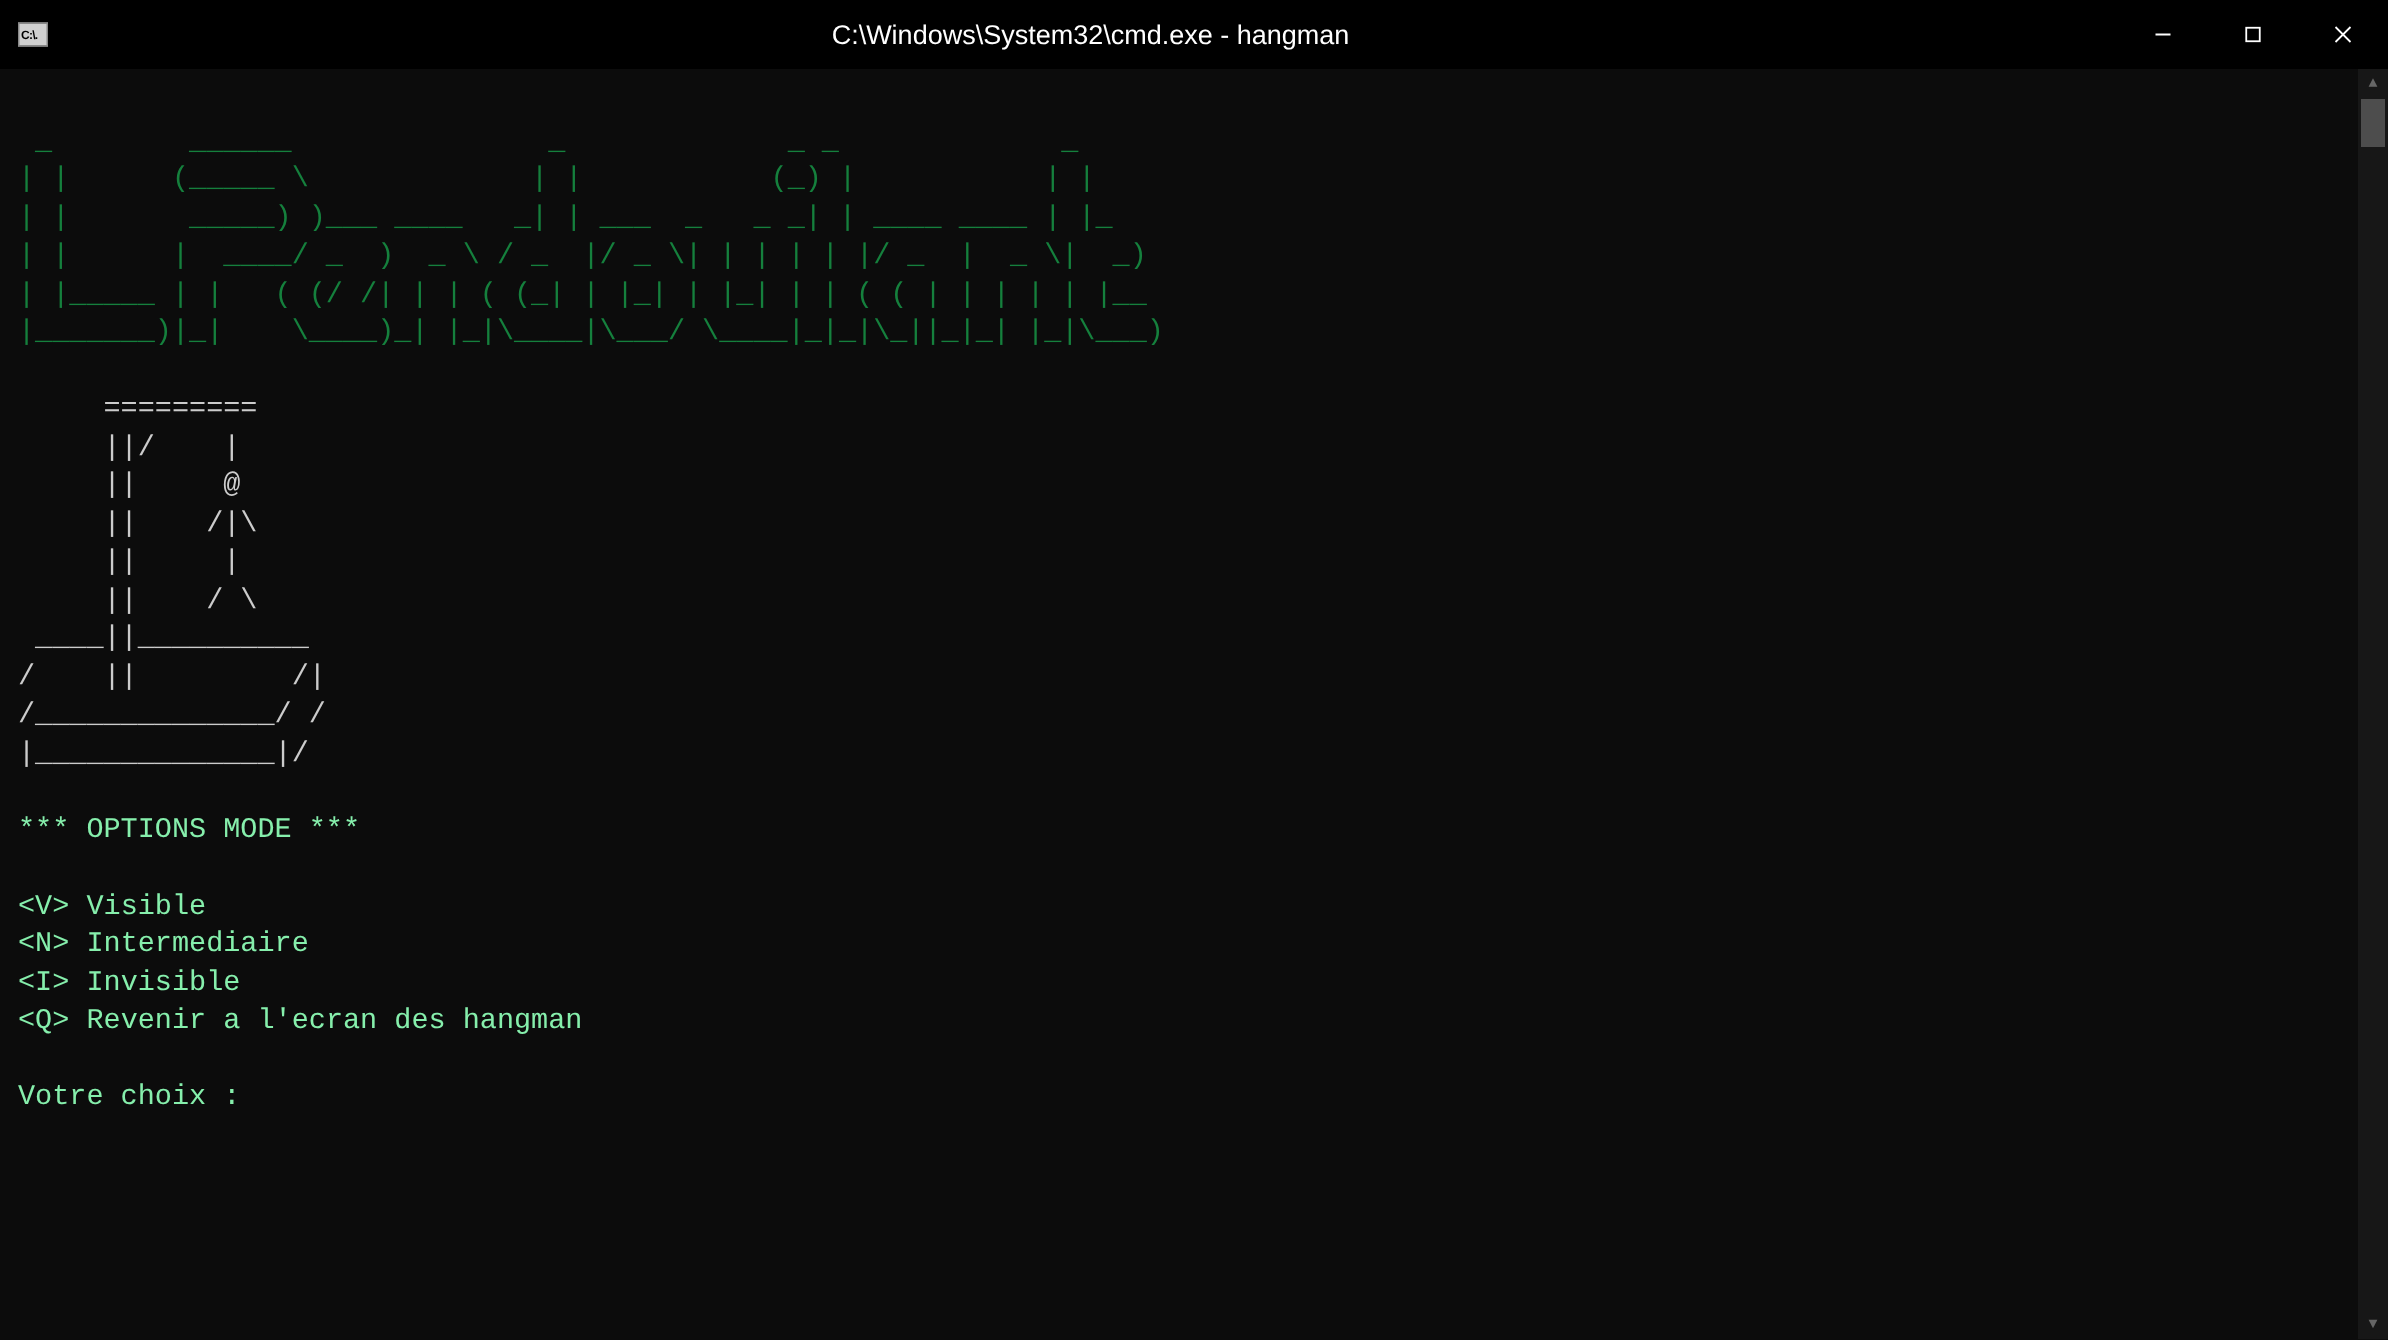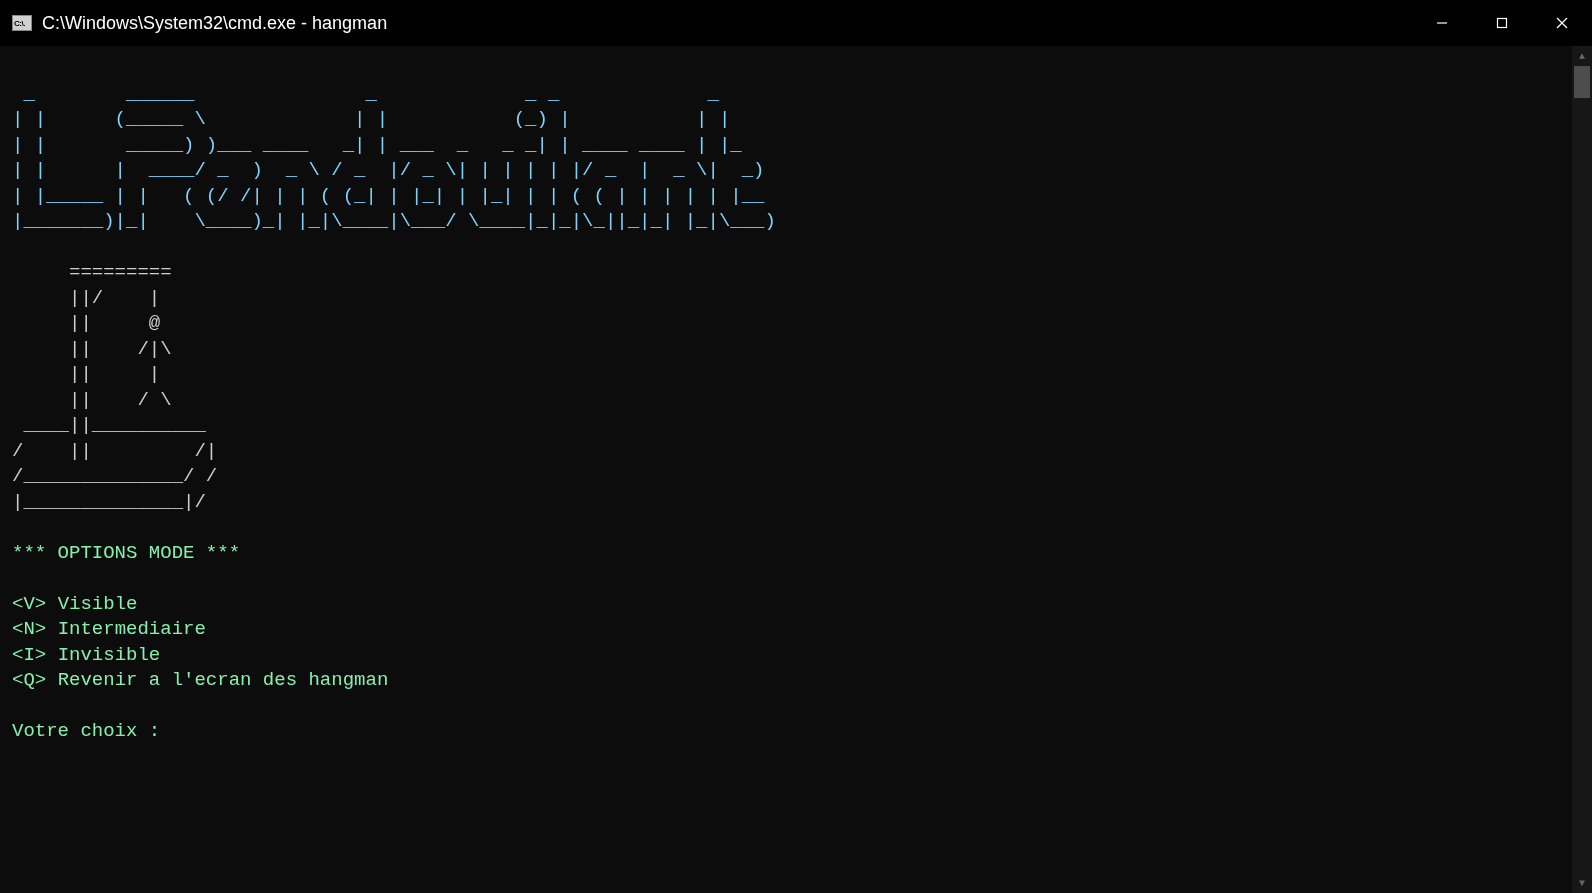--- a/index.html
+++ b/index.html
@@ -29,42 +29,42 @@
     border: 1px solid #888;
     display: flex;
     align-items: center;
     justify-content: flex-start;
     font-size: 8px;
     font-weight: bold;
     color: #000;
     padding-left: 1px;
     letter-spacing: -0.5px;
   }
-  .titlebar-text { flex: 1; }
+  .titlebar-text { flex: 1; text-align: center; }
   .win-controls { display: flex; height: 100%; }
   .win-btn {
     width: 60px;
     height: 100%;
     display: flex;
     align-items: center;
     justify-content: center;
     color: #fff;
   }
   .win-btn svg { width: 12px; height: 12px; stroke: #fff; stroke-width: 1.2; fill: none; }
   .terminal {
     position: relative;
     height: calc(100% - 46px);
     padding: 10px 12px;
     color: #ccc;
     font-size: 19px;
     line-height: 25.5px;
     white-space: pre;
     font-family: Consolas, 'Courier New', monospace;
   }
-  .ascii-title { color: #7dd3fc; }
+  .ascii-title { color: #15803d; }
   .ascii-hangman { color: #ccc; }
   .menu-text { color: #86efac; }
   .scrollbar {
     position: absolute;
     right: 0;
     top: 46px;
     width: 20px;
     height: calc(100% - 46px);
     background: #171717;
   }

